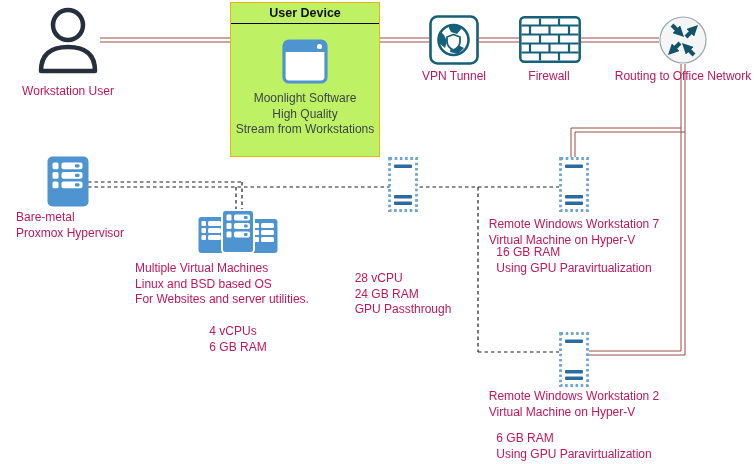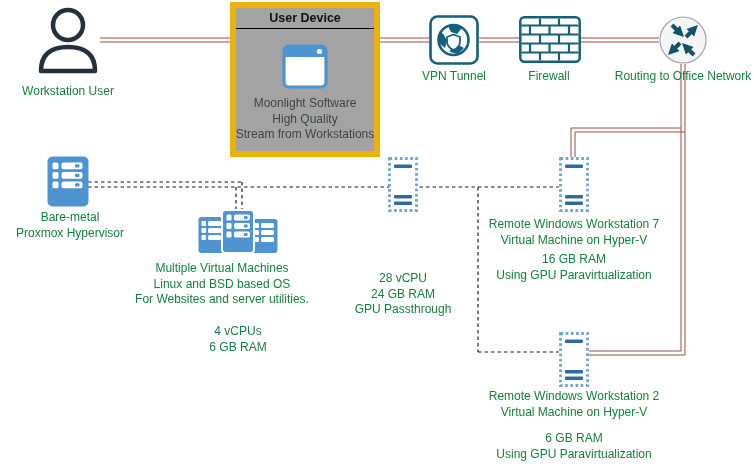--- a/index.html
+++ b/index.html
@@ -4,26 +4,26 @@
 <style>
   html,body{margin:0;padding:0;background:#fff;}
   #canvas{
     position:relative;width:754px;height:464px;background:#ffffff;
     overflow:hidden;font-family:"Liberation Sans",sans-serif;
   }
   #wires{position:absolute;left:0;top:0;width:754px;height:464px;}
   .node{position:absolute;}
   .label{
     position:absolute;transform:translateX(-50%);
-    font:12px/15.5px "Liberation Sans",sans-serif;color:#15803d;
-    text-align:center;white-space:pre-line;width:max-content;max-width:250px;
+    font:12px/15.5px "Liberation Sans",sans-serif;color:#be185d;
+    text-align:left;white-space:pre-line;width:max-content;max-width:250px;
   }
   .device-box{
     position:absolute;left:230px;top:2px;width:150px;height:155px;
-    background:#a3a3a3;border:6px solid #eab308;box-sizing:border-box;
+    background:#bef264;border:1px solid #eab308;box-sizing:border-box;
   }
   .device-title{
     height:20px;line-height:20px;border-bottom:1px solid #000;
     text-align:center;font-weight:bold;font-size:12.5px;color:#111;
   }
   .device-icon{position:absolute;left:50%;top:36px;transform:translateX(-50%);}
   .device-desc{position:absolute;left:50%;top:88px;transform:translateX(-50%);
     font:12px/15.5px "Liberation Sans",sans-serif;color:#3f4449;
     text-align:center;white-space:pre-line;width:max-content;}
 </style>
@@ -202,21 +202,21 @@
       <rect x="1.5" y="1.5" width="27" height="52" fill="#ffffff" stroke="#6ea5d4" stroke-width="2.8" stroke-dasharray="2.6 2.6"></rect>
       <g fill="#2c6b9f">
         <rect x="6" y="7.5" width="18" height="3.4" rx="1"></rect>
         <rect x="6" y="38" width="18" height="3.4" rx="1"></rect>
         <rect x="6" y="44.5" width="18" height="3.4" rx="1"></rect>
       </g>
     </svg>
   </div>
   <div class="label" style="left:574px;top:217px;">Remote Windows Workstation 7
 Virtual Machine on Hyper-V</div>
-  <div class="label" style="left:574px;top:252px;">16 GB RAM
+  <div class="label" style="left:574px;top:245px;">16 GB RAM
 Using GPU Paravirtualization</div>
 
   <div class="node" style="left:559px;top:332px;">
     <svg width="30" height="55" viewBox="0 0 30 55">
       <rect x="1.5" y="1.5" width="27" height="52" fill="#ffffff" stroke="#6ea5d4" stroke-width="2.8" stroke-dasharray="2.6 2.6"></rect>
       <g fill="#2c6b9f">
         <rect x="6" y="7.5" width="18" height="3.4" rx="1"></rect>
         <rect x="6" y="38" width="18" height="3.4" rx="1"></rect>
         <rect x="6" y="44.5" width="18" height="3.4" rx="1"></rect>
       </g>

